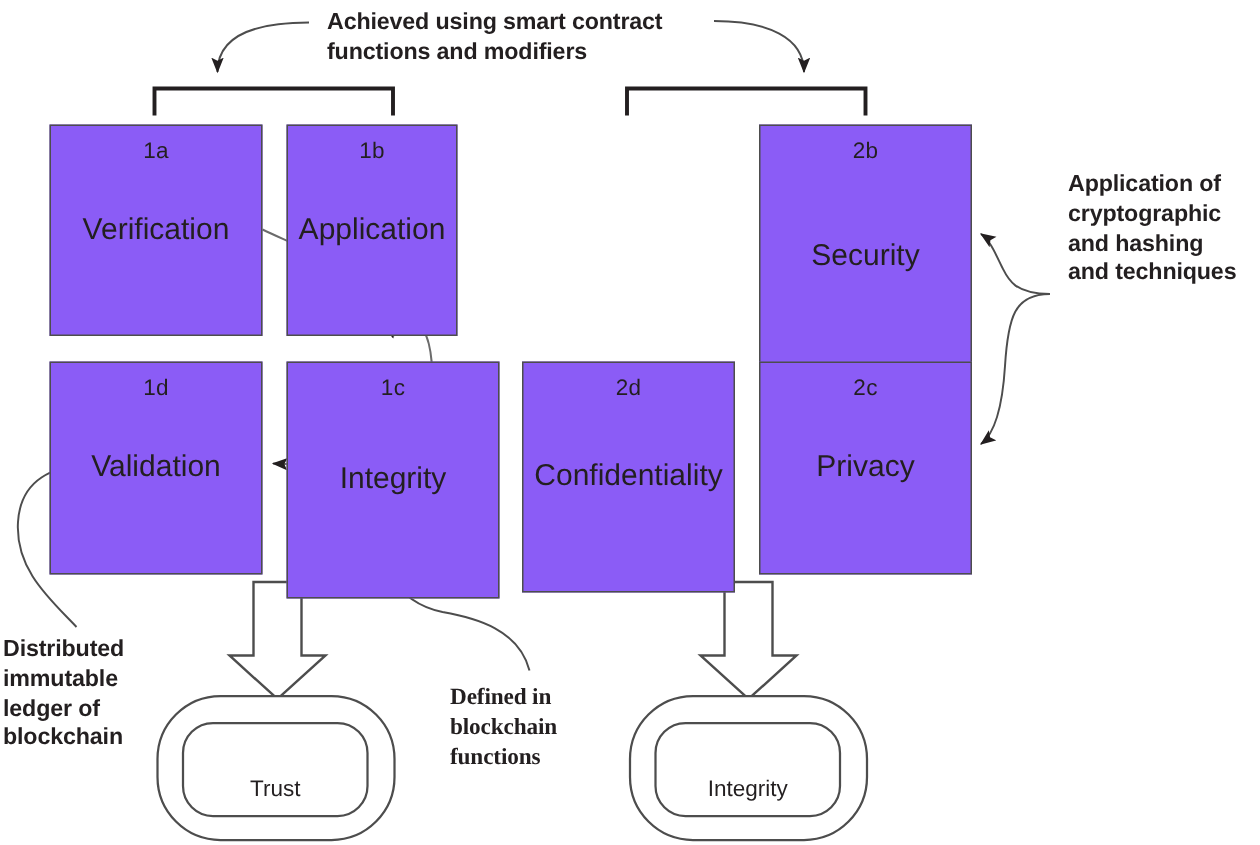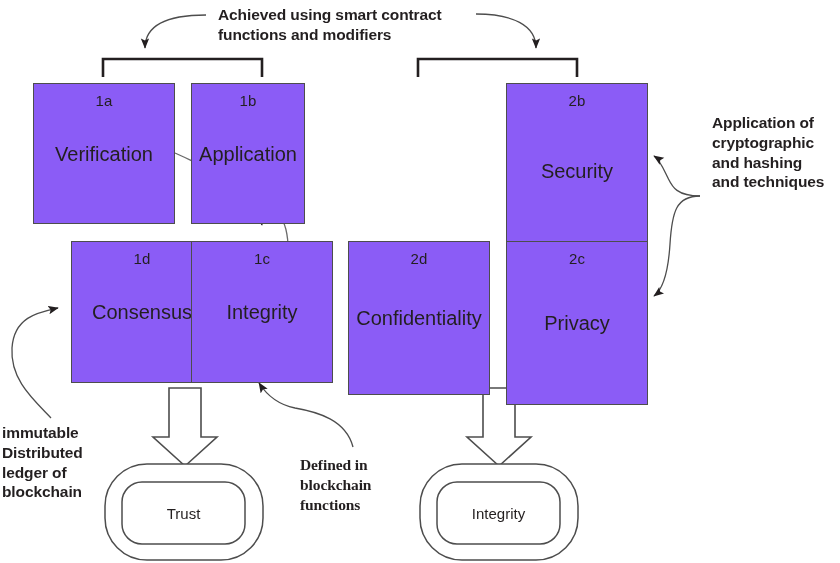--- a/index.html
+++ b/index.html
@@ -61,21 +61,21 @@
   .terminal-label {
     position: absolute;
     width: 100%;
     left: 0;
     top: 50%;
     transform: translateY(-50%);
     text-align: center;
     font-size: 15px;
     color: #231f20;
   }
-  .term-wrap { position: absolute; }
+  .term-wrap { position: absolute; margin-top: 13px; }
 </style>
 </head>
 <body>
 
 <div id="canvas">
 
   <svg id="vectors" viewBox="0 0 840 563" xmlns="http://www.w3.org/2000/svg">
     <defs>
       <marker id="ahead" markerWidth="9" markerHeight="9" refX="7.4" refY="3.2" orient="auto" markerUnits="strokeWidth">
         <path d="M0,0 L8,3.2 L0,6.4 L1.6,3.2 Z" fill="#231f20"></path>
@@ -128,22 +128,22 @@
   </div>
 
   <div class="annot" style="left:712px; top:113px; width:128px;">
     <div>Application of</div>
     <div>cryptographic</div>
     <div>and hashing</div>
     <div>and techniques</div>
   </div>
 
   <div class="annot" style="left:2px; top:423px; width:110px;">
+    <div>Distributed</div>
     <div>immutable</div>
-    <div>Distributed</div>
     <div>ledger of</div>
     <div>blockchain</div>
   </div>
 
   <div class="annot" style="left:300px; top:455px; width:105px;font-family:Liberation Serif, serif;">
     <div>Defined in</div>
     <div>blockchain</div>
     <div>functions</div>
   </div>
 
@@ -156,36 +156,36 @@
     <div class="cell-id">1b</div>
     <div class="cell-label">Application</div>
   </div>
 
 
   <div class="cell" style="left:506px; top:83px; width:142px; height:175px;">
     <div class="cell-id">2b</div>
     <div class="cell-label">Security</div>
   </div>
 
-  <div class="cell" style="left:33px; top:241px; width:142px; height:142px;margin-left:38px;">
+  <div class="cell" style="left:33px; top:241px; width:142px; height:142px;">
     <div class="cell-id">1d</div>
-    <div class="cell-label">Consensus</div>
+    <div class="cell-label">Validation</div>
   </div>
 
-  <div class="cell" style="left:191px; top:241px; width:142px; height:142px;">
+  <div class="cell" style="left:191px; top:241px; width:142px; height:158px;">
     <div class="cell-id">1c</div>
     <div class="cell-label">Integrity</div>
   </div>
 
   <div class="cell" style="left:348px; top:241px; width:142px; height:154px;">
     <div class="cell-id">2d</div>
     <div class="cell-label">Confidentiality</div>
   </div>
 
-  <div class="cell" style="left:506px; top:241px; width:142px; height:164px;">
+  <div class="cell" style="left:506px; top:241px; width:142px; height:142px;">
     <div class="cell-id">2c</div>
     <div class="cell-label">Privacy</div>
   </div>
 
   <div class="term-wrap" style="left:122px; top:482px; width:123px; height:62px;">
     <div class="terminal-label">Trust</div>
   </div>
 
   <div class="term-wrap" style="left:437px; top:482px; width:123px; height:62px;">
     <div class="terminal-label">Integrity</div>

